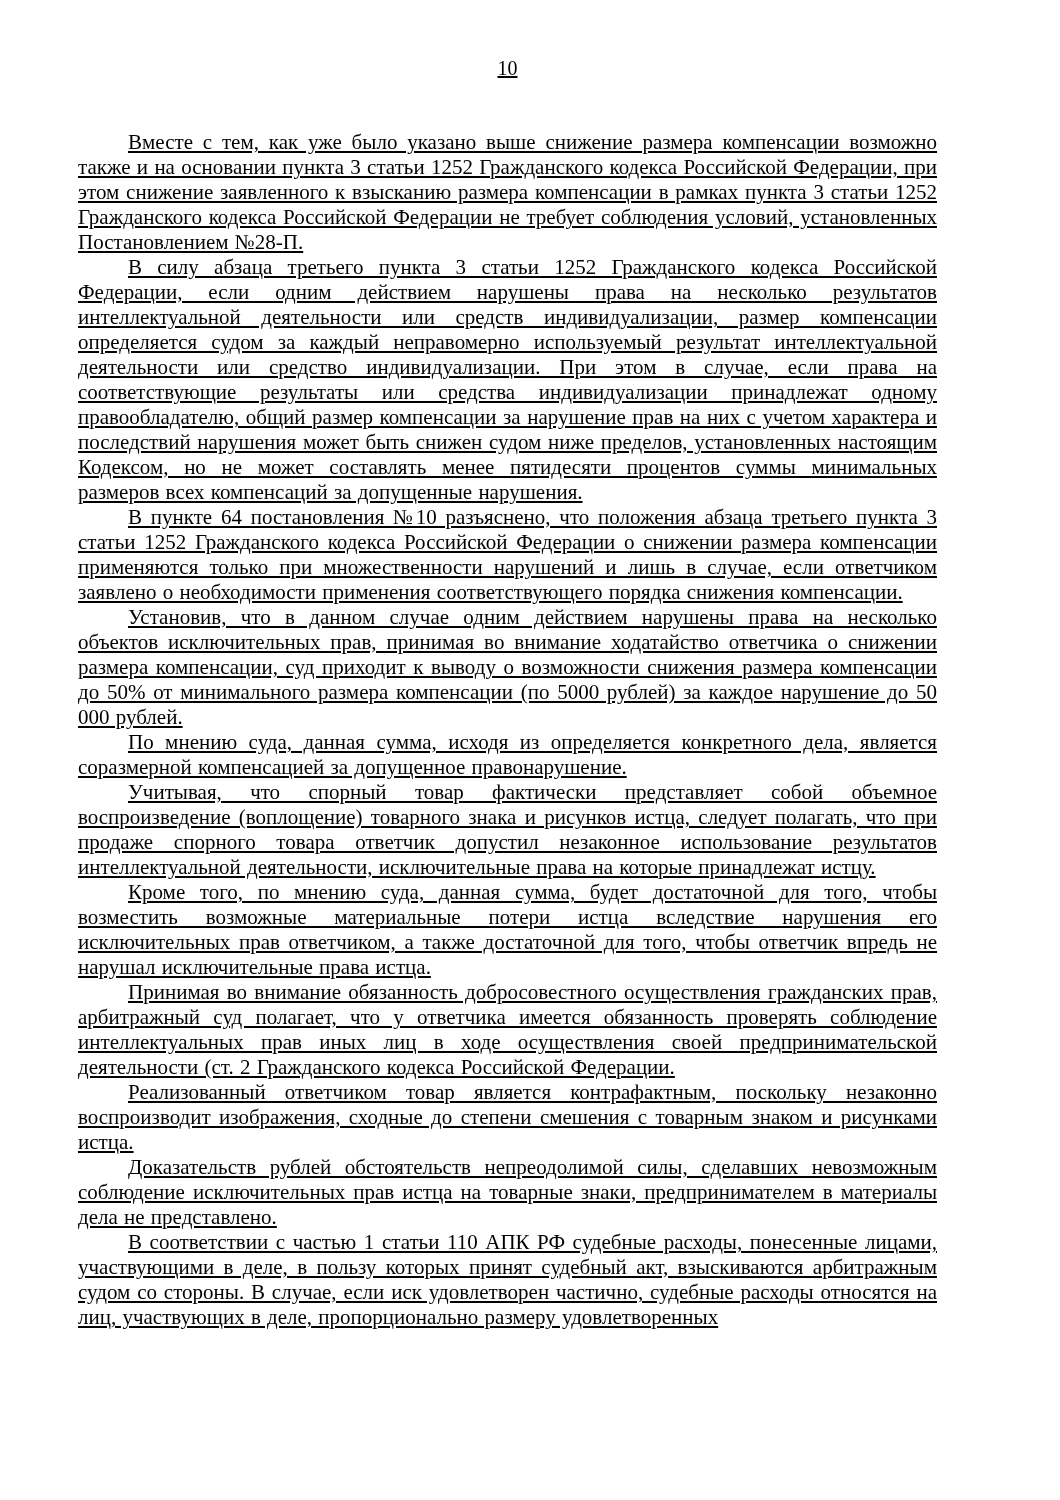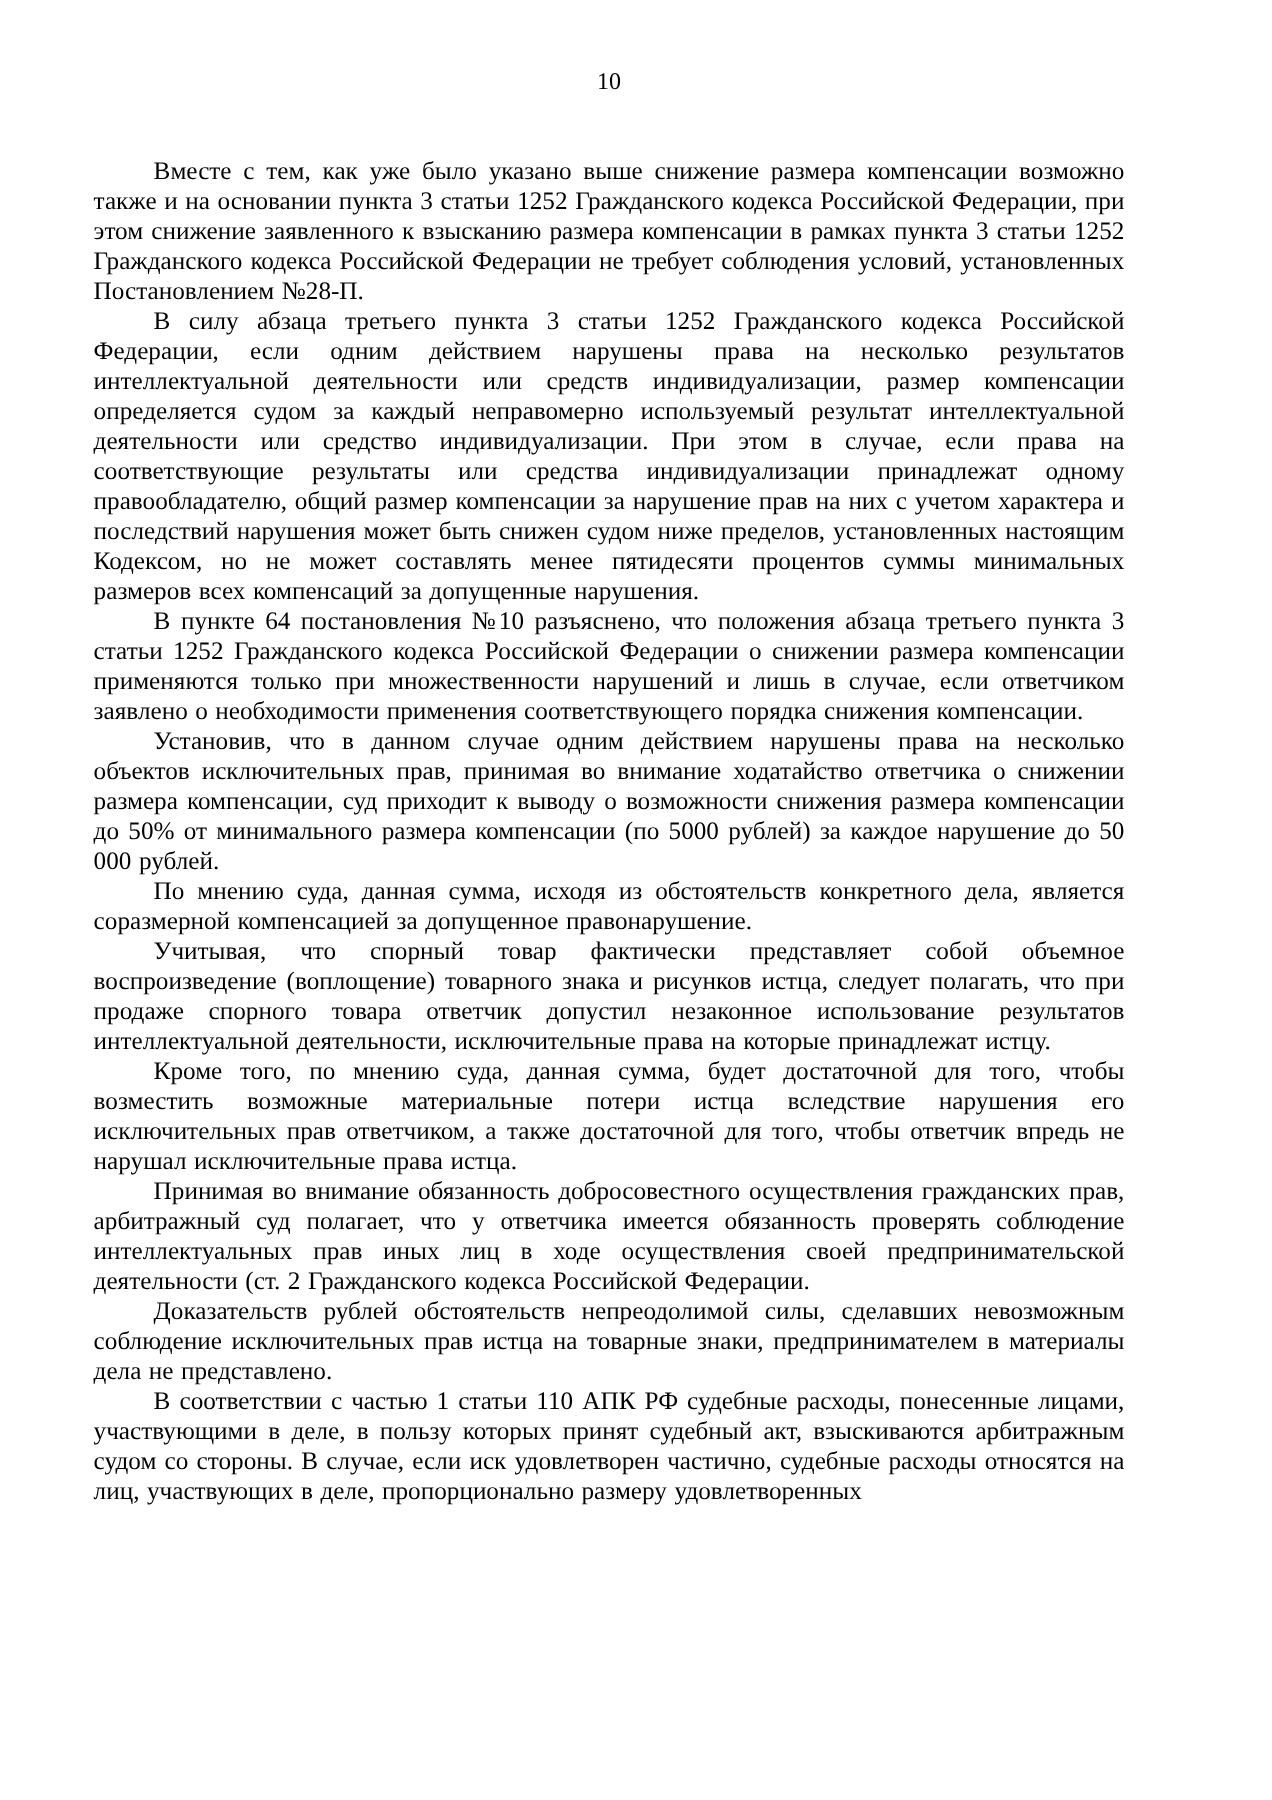--- a/index.html
+++ b/index.html
@@ -13,20 +13,21 @@
       font-family: "Liberation Serif", "DejaVu Serif", serif;
       color: #000000;
       overflow: hidden;
     }
     .page {
       box-sizing: border-box;
       width: 1060px;
       height: 1500px;
       padding: 57px 123px 0 78px;
       background: #ffffff;
+      text-decoration: underline;
     }
     .page-number {
       text-align: center;
       font-size: 20px;
       line-height: 23px;
       margin-bottom: 50px;
       color: #000000;
     }
     .body-text p {
       margin: 0;
@@ -43,20 +44,21 @@
 <body>
 
 <div class="page">
   <div class="page-number">10</div>
 
   <div class="body-text">
     <p>Вместе с тем, как уже было указано выше снижение размера компенсации возможно также и на основании пункта 3 статьи 1252 Гражданского кодекса Российской Федерации, при этом снижение заявленного к взысканию размера компенсации в рамках пункта 3 статьи 1252 Гражданского кодекса Российской Федерации не требует соблюдения условий, установленных Постановлением №28-П.</p>
     <p>В силу абзаца третьего пункта 3 статьи 1252 Гражданского кодекса Российской Федерации, если одним действием нарушены права на несколько результатов интеллектуальной деятельности или средств индивидуализации, размер компенсации определяется судом за каждый неправомерно используемый результат интеллектуальной деятельности или средство индивидуализации. При этом в случае, если права на соответствующие результаты или средства индивидуализации принадлежат одному правообладателю, общий размер компенсации за нарушение прав на них с учетом характера и последствий нарушения может быть снижен судом ниже пределов, установленных настоящим Кодексом, но не может составлять менее пятидесяти процентов суммы минимальных размеров всех компенсаций за допущенные нарушения.</p>
     <p>В пункте 64 постановления №10 разъяснено, что положения абзаца третьего пункта 3 статьи 1252 Гражданского кодекса Российской Федерации о снижении размера компенсации применяются только при множественности нарушений и лишь в случае, если ответчиком заявлено о необходимости применения соответствующего порядка снижения компенсации.</p>
     <p>Установив, что в данном случае одним действием нарушены права на несколько объектов исключительных прав, принимая во внимание ходатайство ответчика о снижении размера компенсации, суд приходит к выводу о возможности снижения размера компенсации до 50% от минимального размера компенсации (по 5000 рублей) за каждое нарушение до 50 000 рублей.</p>
-    <p>По мнению суда, данная сумма, исходя из обстоятельств конкретного дела, является соразмерной компенсацией за допущенное правонарушение.</p>
+    <p>По мнению суда, данная сумма, исходя из определяется конкретного дела, является соразмерной компенсацией за допущенное правонарушение.</p>
     <p>Учитывая, что спорный товар фактически представляет собой объемное воспроизведение (воплощение) товарного знака и рисунков истца, следует полагать, что при продаже спорного товара ответчик допустил незаконное использование результатов интеллектуальной деятельности, исключительные права на которые принадлежат истцу.</p>
     <p>Кроме того, по мнению суда, данная сумма, будет достаточной для того, чтобы возместить возможные материальные потери истца вследствие нарушения его исключительных прав ответчиком, а также достаточной для того, чтобы ответчик впредь не нарушал исключительные права истца.</p>
     <p>Принимая во внимание обязанность добросовестного осуществления гражданских прав, арбитражный суд полагает, что у ответчика имеется обязанность проверять соблюдение интеллектуальных прав иных лиц в ходе осуществления своей предпринимательской деятельности (ст. 2 Гражданского кодекса Российской Федерации.</p>
+    <p>Реализованный ответчиком товар является контрафактным, поскольку незаконно воспроизводит изображения, сходные до степени смешения с товарным знаком и рисунками истца.</p>
     <p>Доказательств рублей обстоятельств непреодолимой силы, сделавших невозможным соблюдение исключительных прав истца на товарные знаки, предпринимателем в материалы дела не представлено.</p>
     <p>В соответствии с частью 1 статьи 110 АПК РФ судебные расходы, понесенные лицами, участвующими в деле, в пользу которых принят судебный акт, взыскиваются арбитражным судом со стороны. В случае, если иск удовлетворен частично, судебные расходы относятся на лиц, участвующих в деле, пропорционально размеру удовлетворенных</p>
   </div>
 </div>
 
 </body></html>

